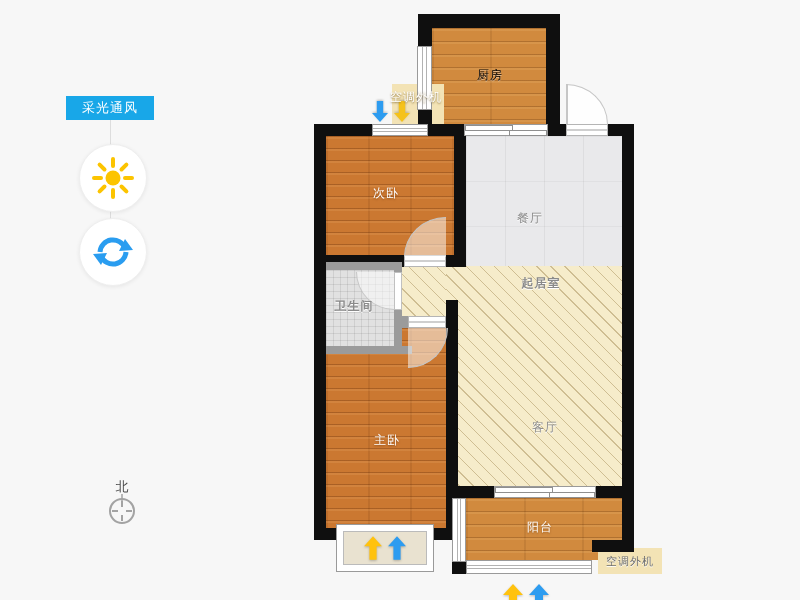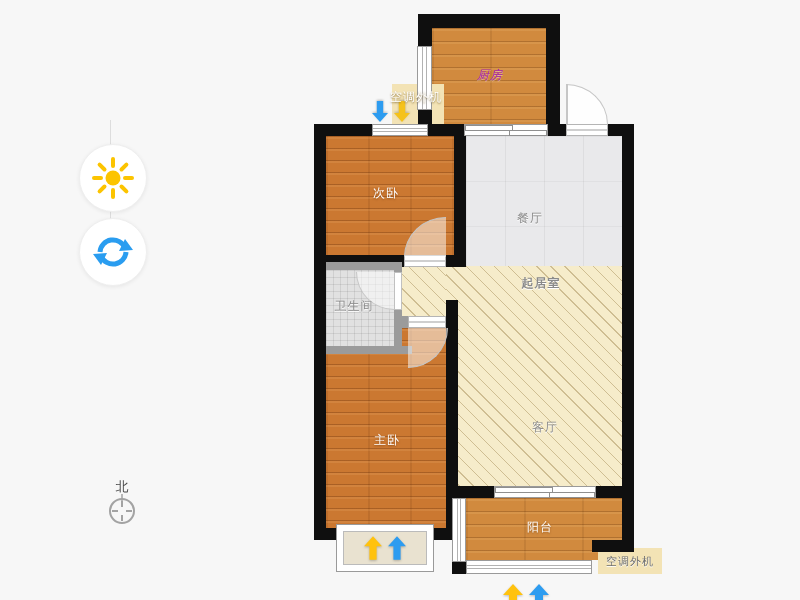--- a/index.html
+++ b/index.html
@@ -50,32 +50,33 @@
   .panel{position:absolute;background:#fff;border:1px solid #8f8f8f;box-sizing:border-box;}
   .arc{z-index:20;border:0 solid #c6c6c6;background:rgba(255,255,255,.5);box-sizing:border-box;}
   .leaf{z-index:20;background:#c6c6c6;}
   .bay{z-index:16;background:#fff;border:1px solid #9a9a9a;box-sizing:border-box;}
   .bay-inner{position:absolute;left:6px;top:6px;right:6px;bottom:6px;background:#e9e2d0;
              border:1px solid #bbb;display:flex;align-items:center;justify-content:center;gap:6px;}
   .acpad{z-index:3;background:#f3e3b5;}
   .lbl{z-index:30;font-size:12px;letter-spacing:1px;white-space:nowrap;
        transform:translate(-50%,-50%);}
   .lbl-gray{color:#8a8a8a;text-shadow:0 1px 0 #fff;}
-  .lbl-dark{color:#a21caf;text-shadow:0 1px 0 rgba(255,255,255,.45);font-style:italic;}
+  .lbl-dark{color:#000000;text-shadow:0 1px 0 rgba(255,255,255,.45);}
   .lbl-white{color:#fff;text-shadow:0 1px 2px rgba(90,40,0,.5);}
   .lbl-ac{color:#fff;font-size:12px;text-shadow:0 1px 2px rgba(110,85,30,.8);}
   .lbl-ac2{color:#6e6e6e;font-size:11px;text-shadow:0 1px 0 #fff;}
   .arrow{z-index:25;filter:drop-shadow(0 1px 1px rgba(0,0,0,.25));}
 </style>
 </head>
 <body>
 
 <div class="canvas">
 
   <div class="connector"></div>
+  <button class="toggle">采光通风</button>
   <div class="circle-btn sunpos">
     <svg width="44" height="44" viewBox="0 0 44 44">
       <g stroke="#fcc400" stroke-width="4" stroke-linecap="round">
         <line x1="22" y1="3" x2="22" y2="10"></line>
           <line x1="22" y1="34" x2="22" y2="41"></line>
         <line x1="3" y1="22" x2="10" y2="22"></line>
           <line x1="34" y1="22" x2="41" y2="22"></line>
         <line x1="8.6" y1="8.6" x2="13.5" y2="13.5"></line>
           <line x1="30.5" y1="30.5" x2="35.4" y2="35.4"></line>
         <line x1="35.4" y1="8.6" x2="30.5" y2="13.5"></line>
@@ -189,20 +190,20 @@
     <polygon points="10,0 20,11 14,11 14,26 6,26 6,11 0,11" fill="#ffc20e"></polygon>
     </svg>
   <svg class="abs arrow" width="22" height="26" viewBox="0 0 20 26" style="left:528px;top:584px;">
     <polygon points="10,0 20,11 14,11 14,26 6,26 6,11 0,11" fill="#2d9cf0"></polygon>
     </svg>
 
   <div class="abs lbl lbl-dark" style="left:490px;top:75px;">厨房</div>
   <div class="abs lbl lbl-white" style="left:386px;top:193px;">次卧</div>
   <div class="abs lbl lbl-gray" style="left:530px;top:218px;">餐厅</div>
   <div class="abs lbl lbl-gray" style="left:541px;top:283px;font-weight:bold;">起居室</div>
-  <div class="abs lbl lbl-gray" style="left:354px;top:306px;">卫生间</div>
+  <div class="abs lbl lbl-gray" style="left:354px;top:306px;font-weight:bold;">卫生间</div>
   <div class="abs lbl lbl-white" style="left:387px;top:440px;">主卧</div>
   <div class="abs lbl lbl-gray" style="left:545px;top:427px;">客厅</div>
   <div class="abs lbl lbl-white" style="left:540px;top:527px;">阳台</div>
   <div class="abs lbl lbl-ac" style="left:416px;top:97px;">空调外机</div>
   <div class="abs lbl lbl-ac2" style="left:630px;top:561px;">空调外机</div>
 
 </div>
 
 </body></html>

